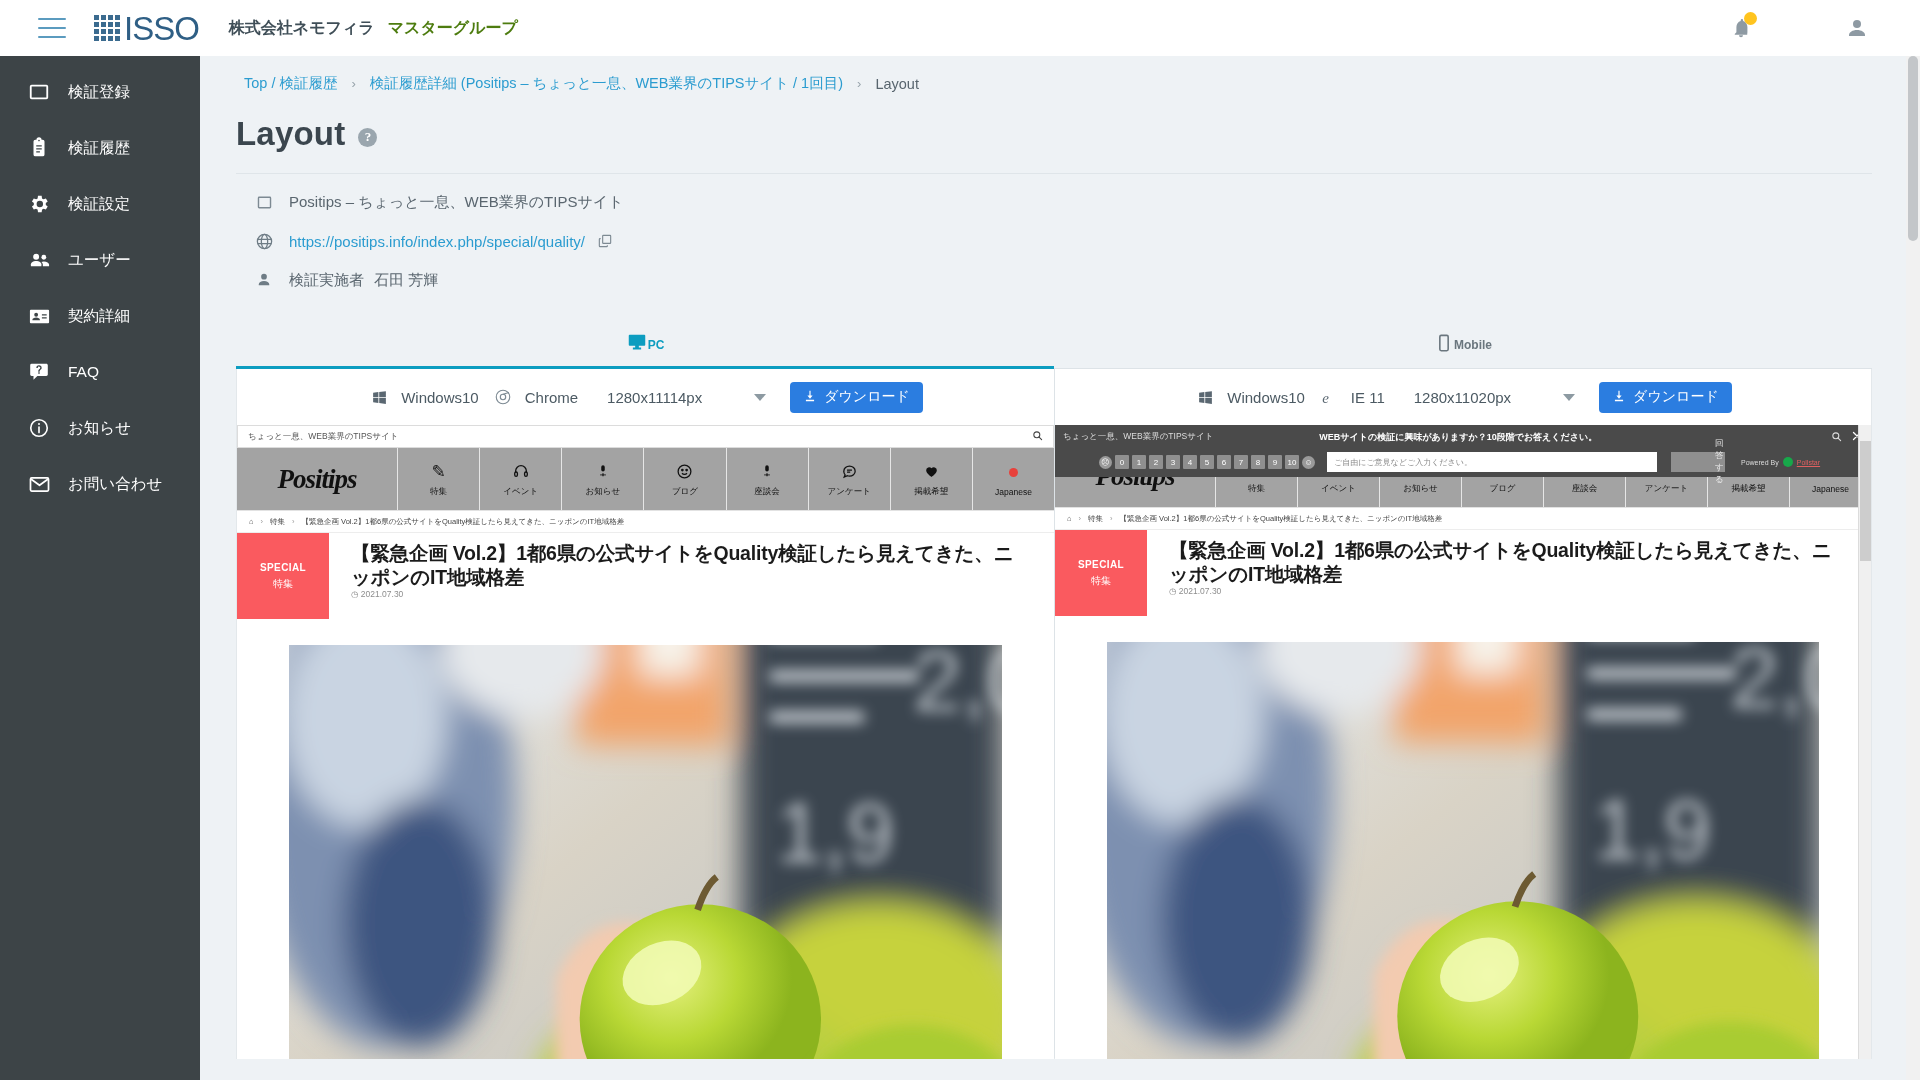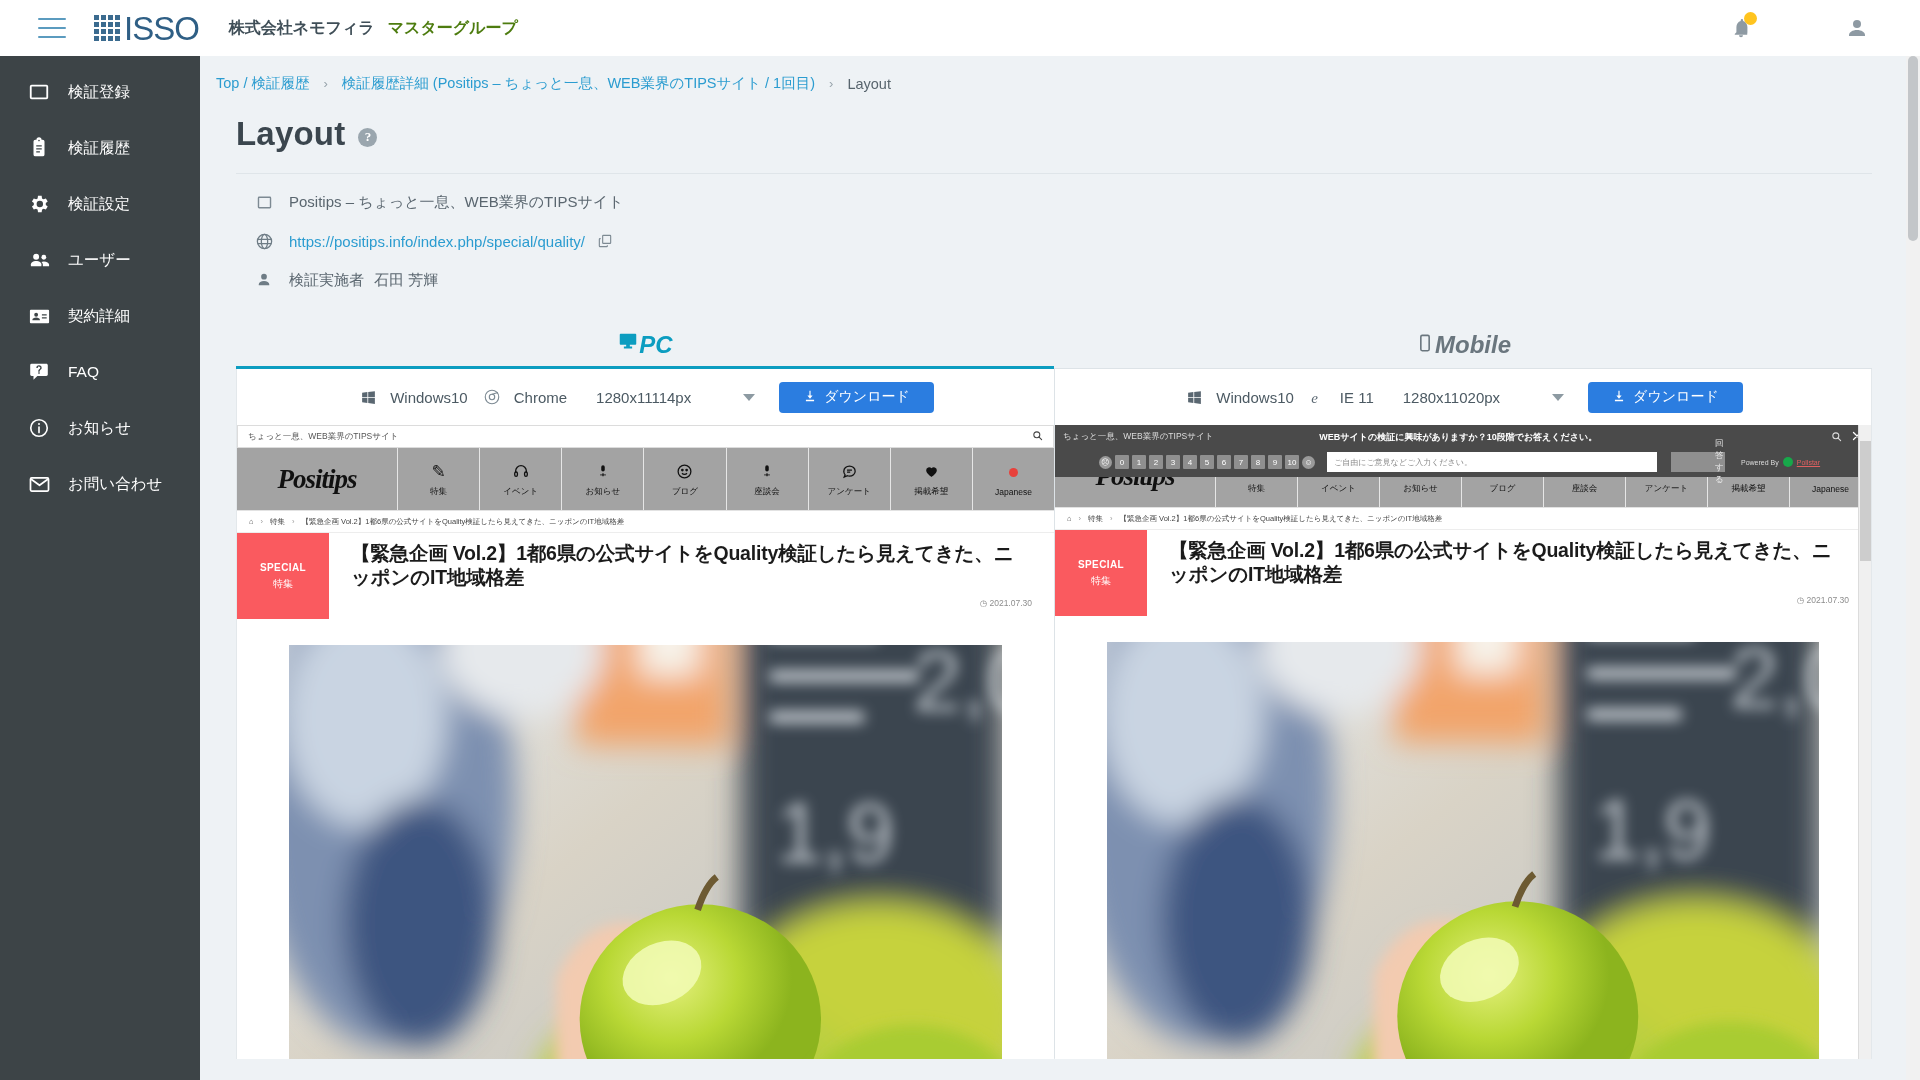--- a/index.html
+++ b/index.html
@@ -41,59 +41,59 @@
   }
   .side-item { display: flex; align-items: center; height: 56px; padding-left: 26px;
     color: #ffffff; font-size: 15.5px; cursor: pointer; }
   .side-ic { width: 26px; height: 26px; margin-right: 16px; display: flex; align-items: center; justify-content: center; flex: 0 0 26px; }
   .side-label { white-space: nowrap; font-weight: 400; }
 
   
   .main { position: absolute; top: 56px; left: 200px; width: 1708px; height: 1024px;
     background: #eef2f5; overflow: hidden; }
 
-  .breadcrumb { display: flex; align-items: center; padding: 18px 0 0 16px; font-size: 14.5px; }
+  .breadcrumb { display: flex; align-items: center; padding: 18px 0 0 44px; font-size: 14.5px; }
   .crumb { color: #2b9cd0; cursor: pointer; }
   .crumb.static { color: #58656e; cursor: default; }
   .crumb-sep { color: #98a4ac; margin: 0 14px; font-size: 13px; }
 
   .page-title-row { display: flex; align-items: center; padding: 22px 0 0 36px; }
   .page-title { font-size: 33px; font-weight: 700; color: #3b464e; letter-spacing: .2px; }
   .help-circ { width: 19px; height: 19px; border-radius: 50%; background: #9aa6ae; color: #fff;
     font-size: 13px; font-weight: 700; display: flex; align-items: center; justify-content: center;
     margin-left: 13px; margin-top: 6px; cursor: pointer; font-family: "Liberation Serif", serif; }
 
   .hr { margin: 20px 36px 0 36px; height: 1px; background: #dfe5e9; }
 
   .meta-row { display: flex; align-items: center; padding-left: 53px; margin-top: 17px; font-size: 15px; color: #5a666f; }
   .meta-ic { width: 22px; height: 22px; margin-right: 14px; display: flex; align-items: center; justify-content: center; }
   .meta-link { color: #2b9cd0; text-decoration: none; }
   .copy-ic { margin-left: 12px; cursor: pointer; display: inline-flex; }
 
   
   .tabs { display: flex; margin: 30px 36px 0 36px; border-bottom: 1px solid #dde3e7; }
   .tab { flex: 1; display: flex; align-items: center; justify-content: center; 
-    height: 47px; font-size: 24px; cursor: pointer; position: relative; font-style: italic; }
+    height: 47px; font-size: 12px; cursor: pointer; position: relative; }
   .tab.active { color: #0c9dc0; font-weight: 700; }
   .tab.inactive { color: #6a767e; font-weight: 700; }
   .tab.active::after { content: ""; position: absolute; left: 0; right: 0; bottom: -1px; height: 3px; background: #0c9dc0; }
 
   
   .panes { display: flex; margin: 0 36px; background: #fff; border: 1px solid #e3e8eb; border-top: none; height: 690px; }
   .pane { width: 50%; position: relative; }
   .pane + .pane { border-left: 1px solid #dde3e7; }
 
   .pane-toolbar { height: 56px; display: flex; align-items: center; justify-content: center; gap: 0; background: #fff; }
   .tb-os-ic, .tb-br-ic { width: 22px; height: 22px; display: flex; align-items: center; justify-content: center; }
   .tb-text { font-size: 15px; color: #4c5a63; margin: 0 13px 0 11px; white-space: nowrap; }
   .tb-res { font-size: 15px; color: #4c5a63; margin-left: 16px; white-space: nowrap; }
   .tb-caret { margin-left: 52px; width: 0; height: 0; border-left: 6px solid transparent;
     border-right: 6px solid transparent; border-top: 7px solid #8d9aa2; cursor: pointer; }
   .dl-btn { margin-left: 24px; background: #2b7de0; color: #fff; border: none; border-radius: 4px;
-    height: 31px; padding: 0 24px; font-size: 14px; display: flex; align-items: center; gap: 7px;
+    height: 31px; padding: 0 13px; font-size: 14px; display: flex; align-items: center; gap: 7px;
     cursor: pointer; font-family: "Liberation Sans", sans-serif; font-weight: 400; }
 
   .shot { position: relative; height: 634px; overflow: hidden; background: #fff; }
   .shot-inner { position: absolute; left: 0; top: 0; width: 100%; }
 
   
   .site-searchbar { height: 23px; border: 1px solid #dcdcdc; display: flex; align-items: center;
     justify-content: space-between; padding: 0 10px; font-size: 8.5px; color: #555; background: #fff; }
   .site-nav { display: flex; align-items: stretch; border-bottom: 1px solid #e2e2e2; background: #a3a3a3; height: 63px; }
   .site-brand { display: flex; align-items: center; justify-content: center; width: 160px;
@@ -108,21 +108,21 @@
   .site-crumb { display: flex; align-items: center; gap: 7px; height: 22px; padding-left: 12px;
     font-size: 7.5px; color: #444; border-bottom: 1px solid #ededed; background: #fff; }
 
   .hero { display: flex; height: 86px; }
   .hero-badge { width: 92px; background: #fa5a5f; color: #fff; display: flex; flex-direction: column;
     align-items: center; justify-content: center; gap: 4px; }
   .hero-badge b { font-size: 10px; letter-spacing: .4px; }
   .hero-badge span { font-size: 10px; }
   .hero-body { flex: 1; padding: 8px 22px 0 22px; }
   .hero-title { font-size: 19.5px; font-weight: 700; color: #1b1b1b; line-height: 1.24; letter-spacing: -.2px; }
-  .hero-date { margin-top: 9px; font-size: 8.5px; color: #8d8d8d; text-align: right; }
+  .hero-date { font-size: 8.5px; color: #8d8d8d; }
 
   .hero-photo { height: 420px; margin: 26px 52px 0 52px; position: relative; overflow: hidden; }
 
   
   .ie-overlay { position: absolute; left: 0; top: 0; width: 100%; height: 52px;
     background: #4a4a4a; z-index: 5; color: #fff; }
   .ie-ov-top { display: flex; align-items: center; height: 24px; padding: 0 8px; }
   .ie-ov-site { font-size: 8.5px; color: #ddd; }
   .ie-ov-q { font-size: 9px; color: #fff; margin-left: 106px; font-weight: 700; }
   .ie-ov-right { margin-left: auto; display: flex; align-items: center; gap: 9px; }

